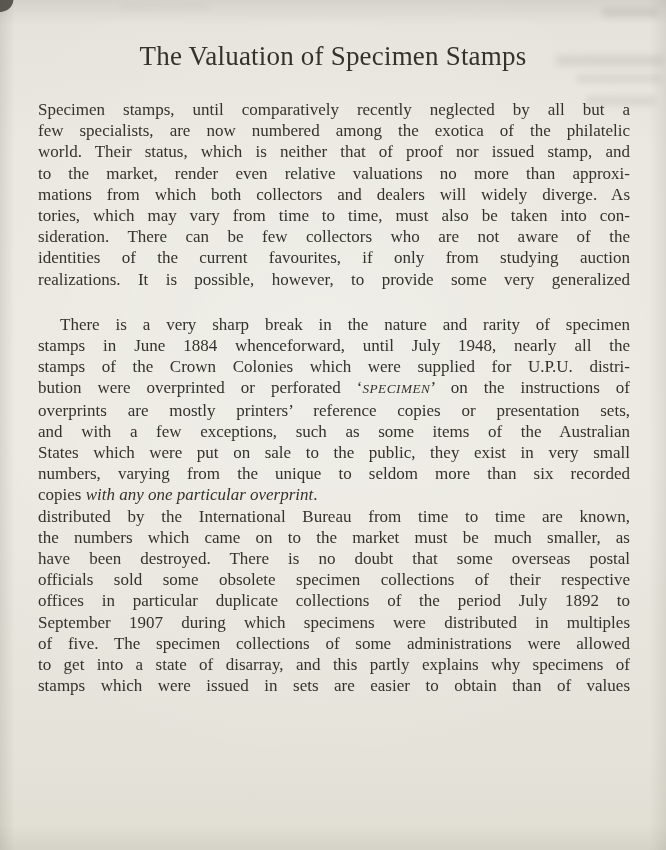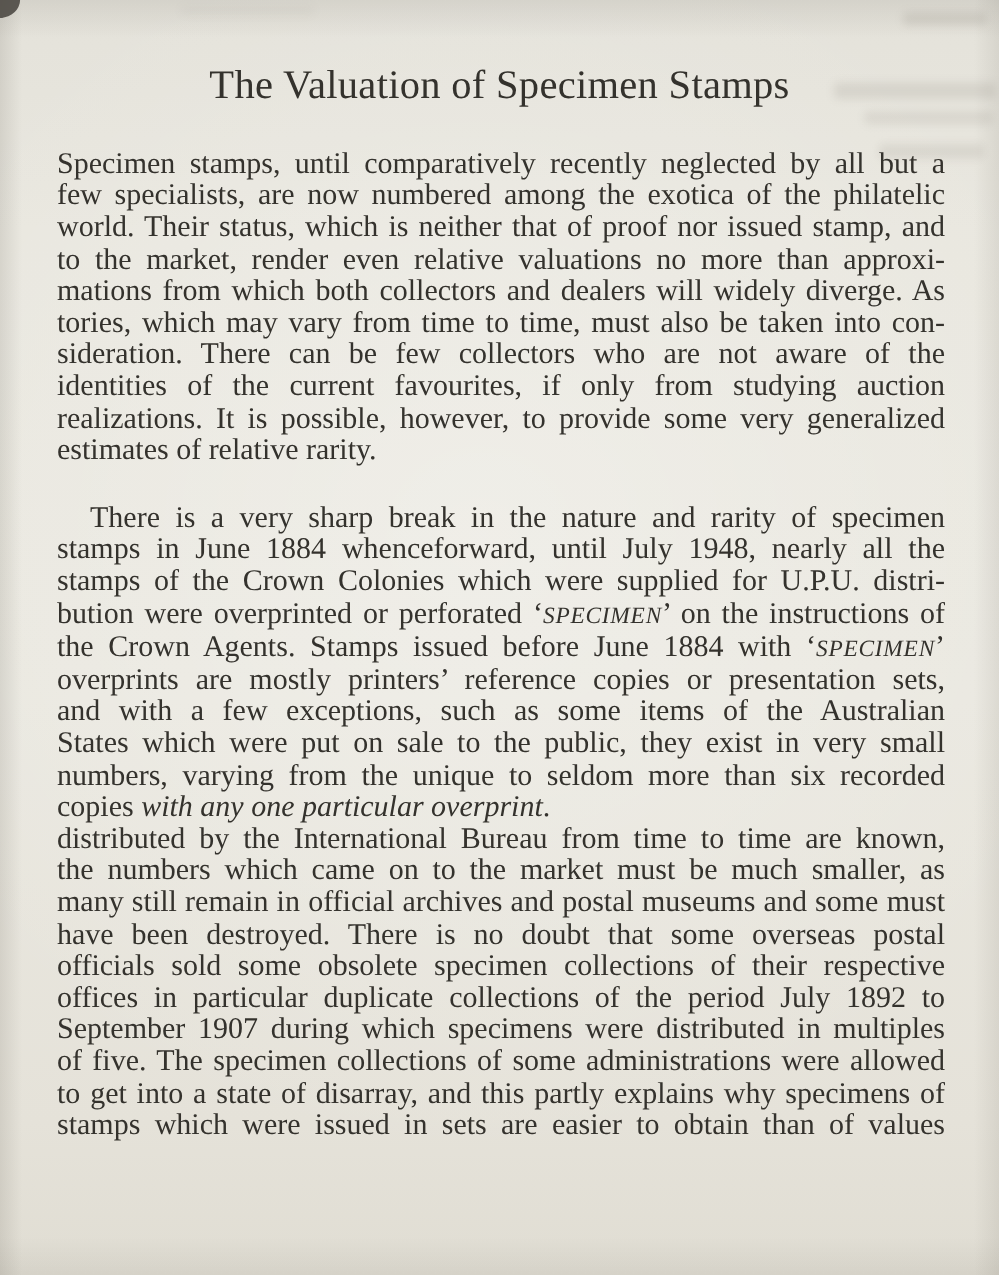--- a/index.html
+++ b/index.html
@@ -38,21 +38,21 @@
     margin:41px 38px 0 38px;
     text-align:center;
     font-size:27px;
     letter-spacing:.2px;
     white-space:nowrap;
   }
   .body-text{
     position:absolute;
     left:38px;top:99px;
     width:592px;
-    font-size:20px;
+    font-size:17px;
   }
   .line{
     line-height:21.2px;
     text-align:justify;
     text-align-last:justify;
     white-space:nowrap;
   }
   .line.short{text-align-last:left;white-space:normal;}
   .line.first{text-indent:22px;margin-top:24px;}
   .it{font-style:italic;}
@@ -76,38 +76,35 @@
       <div>
         <div class="line"><span>Specimen stamps, until comparatively recently neglected by all but a</span></div>
         <div class="line"><span>few specialists, are now numbered among the exotica of the philatelic</span></div>
         <div class="line"><span>world. Their status, which is neither that of proof nor issued stamp, and</span></div>
         <div class="line"><span>to the market, render even relative valuations no more than approxi-</span></div>
         <div class="line"><span>mations from which both collectors and dealers will widely diverge. As</span></div>
         <div class="line"><span>tories, which may vary from time to time, must also be taken into con-</span></div>
         <div class="line"><span>sideration. There can be few collectors who are not aware of the</span></div>
         <div class="line"><span>identities of the current favourites, if only from studying auction</span></div>
         <div class="line"><span>realizations. It is possible, however, to provide some very generalized</span></div>
-        <div class="line short"><span>estimates of relative rarity.</span></div>
       </div>
       <div>
         <div class="line first"><span>There is a very sharp break in the nature and rarity of specimen</span></div>
         <div class="line"><span>stamps in June 1884 whenceforward, until July 1948, nearly all the</span></div>
         <div class="line"><span>stamps of the Crown Colonies which were supplied for U.P.U. distri-</span></div>
         <div class="line"><span>bution were overprinted or perforated ‘</span><span class="sc">SPECIMEN</span><span>’ on the instructions of</span></div>
-        <div class="line"><span>the Crown Agents. Stamps issued before June 1884 with ‘</span><span class="sc">SPECIMEN</span><span>’</span></div>
         <div class="line"><span>overprints are mostly printers’ reference copies or presentation sets,</span></div>
         <div class="line"><span>and with a few exceptions, such as some items of the Australian</span></div>
         <div class="line"><span>States which were put on sale to the public, they exist in very small</span></div>
         <div class="line"><span>numbers, varying from the unique to seldom more than six recorded</span></div>
         <div class="line short"><span>copies </span><span class="it">with any one particular overprint</span><span>.</span></div>
       </div>
       <div>
         <div class="line"><span>distributed by the International Bureau from time to time are known,</span></div>
         <div class="line"><span>the numbers which came on to the market must be much smaller, as</span></div>
-        <div class="line"><span>many still remain in official archives and postal museums and some must</span></div>
         <div class="line"><span>have been destroyed. There is no doubt that some overseas postal</span></div>
         <div class="line"><span>officials sold some obsolete specimen collections of their respective</span></div>
         <div class="line"><span>offices in particular duplicate collections of the period July 1892 to</span></div>
         <div class="line"><span>September 1907 during which specimens were distributed in multiples</span></div>
         <div class="line"><span>of five. The specimen collections of some administrations were allowed</span></div>
         <div class="line"><span>to get into a state of disarray, and this partly explains why specimens of</span></div>
         <div class="line"><span>stamps which were issued in sets are easier to obtain than of values</span></div>
       </div>
     </div>
 </div>

